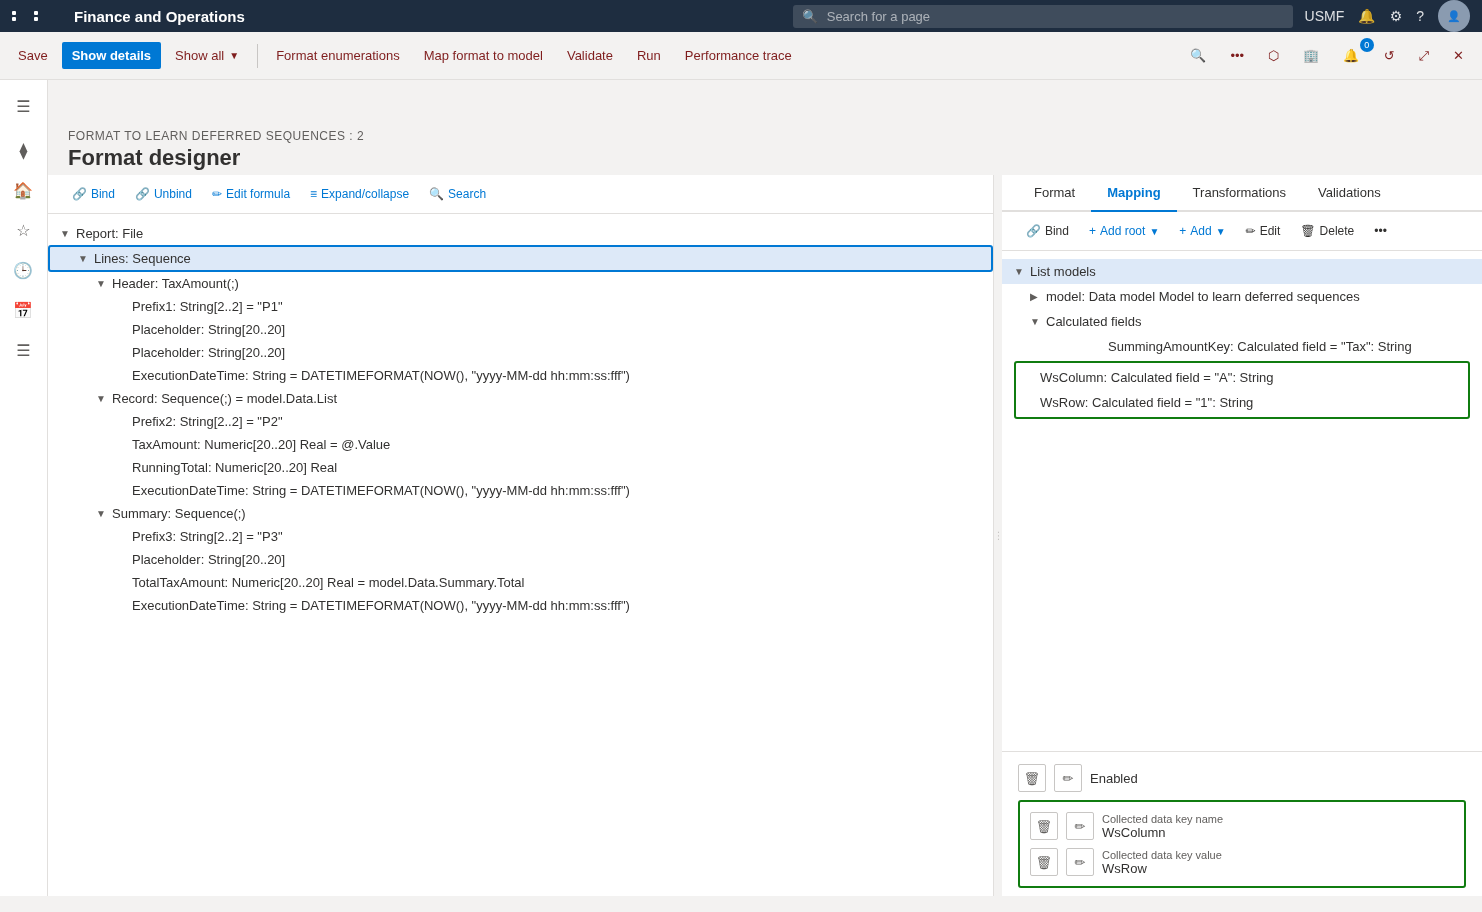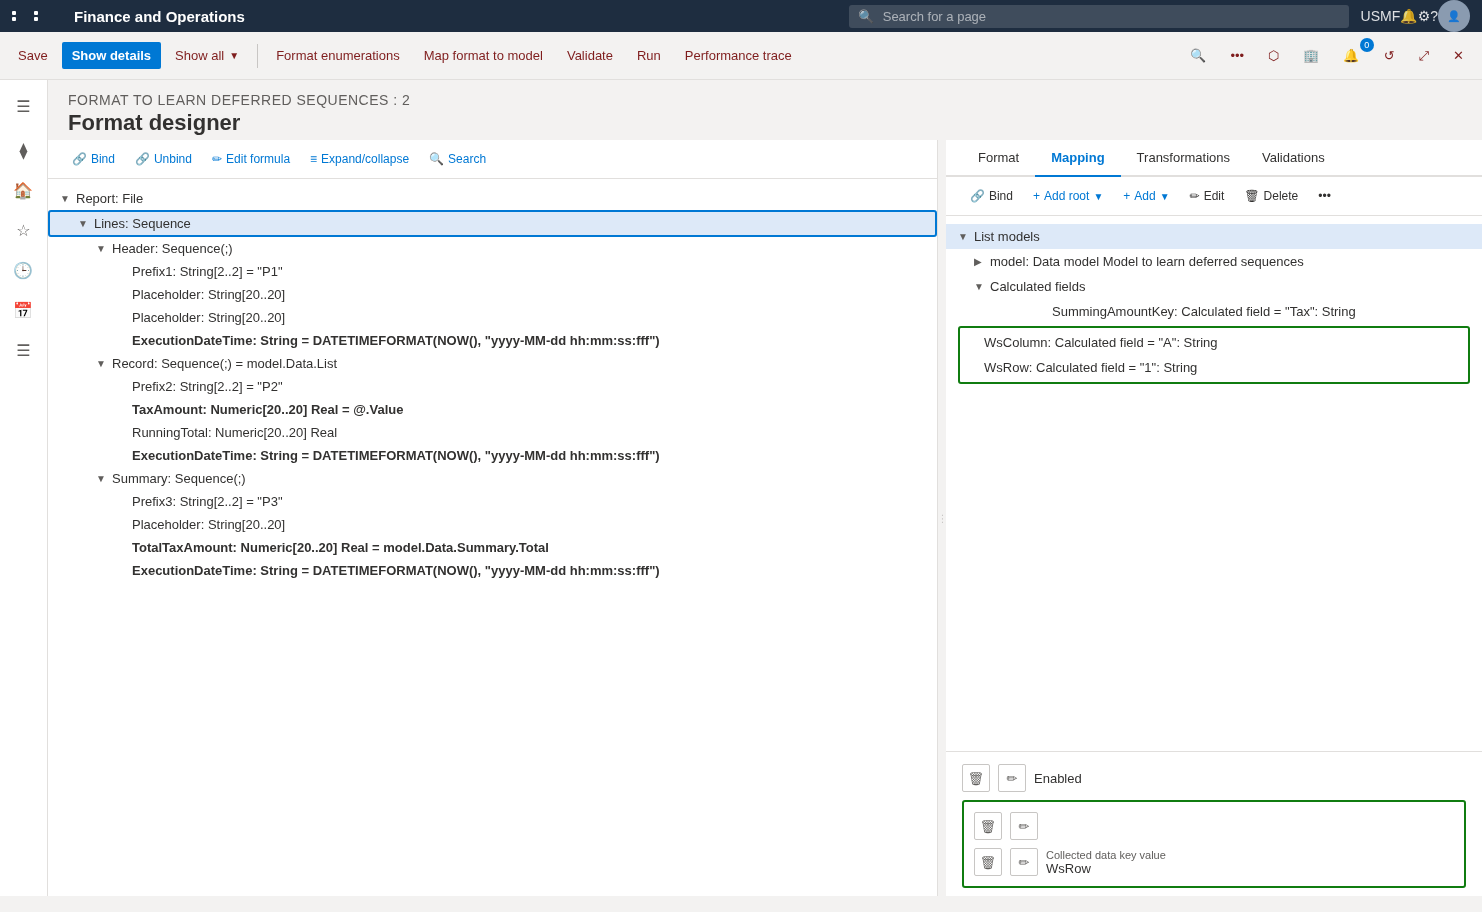--- a/index.html
+++ b/index.html
@@ -23,21 +23,21 @@
       max-width: 500px;
       display: flex;
       align-items: center;
       background: rgba(255,255,255,0.15);
       border-radius: 3px;
       padding: 4px 10px;
       gap: 8px;
       color: rgba(255,255,255,0.8);
       font-size: 13px;
     }
-    .top-bar-icons { display: flex; align-items: center; margin-left: auto; color: rgba(255,255,255,0.85); font-size: 14px; }
+    .top-bar-icons { display: flex; align-items: center; gap: 14px; margin-left: auto; color: rgba(255,255,255,0.85); font-size: 14px; }
     .avatar-circle { width: 32px; height: 32px; border-radius: 50%; background: #8a9bb0; display: flex; align-items: center; justify-content: center; font-size: 11px; color: white; }
     .notif-badge { position: relative; }
     .badge { position: absolute; top: -4px; right: -4px; background: #0078d4; color: white; border-radius: 50%; font-size: 9px; width: 14px; height: 14px; display: flex; align-items: center; justify-content: center; }
 
     
     .command-bar {
       background: #f3f2f1;
       border-bottom: 1px solid #e1dfdd;
       height: 48px;
       display: flex;
@@ -81,21 +81,21 @@
       font-size: 16px;
       color: #605e5c;
       cursor: pointer;
     }
 
     
     .main-content { flex: 1; display: flex; flex-direction: column; overflow: hidden; }
 
     
     .breadcrumb-area { padding: 12px 20px 4px 20px; }
-    .breadcrumb { font-size: 14px; color: #605e5c; text-transform: uppercase; letter-spacing: 0.5px; }
+    .breadcrumb { font-size: 12px; color: #605e5c; text-transform: uppercase; letter-spacing: 0.5px; margin-top: 37px; }
     .page-title { font-size: 22px; font-weight: 600; color: #323130; margin-top: 2px; }
 
     
     .designer-area { display: flex; flex: 1; overflow: hidden; }
 
     
     .left-panel { flex: 1; display: flex; flex-direction: column; border-right: 1px solid #e1dfdd; }
     .toolbar-secondary {
       display: flex;
       align-items: center;
@@ -116,29 +116,29 @@
     }
 
     
     .tree-area { flex: 1; overflow-y: auto; padding: 8px 0; background: white; }
     .tree-item { display: flex; align-items: center; padding: 4px 12px; cursor: pointer; font-size: 13px; }
     .tree-item.highlighted { background: #dde9f8; border: 2px solid #0078d4; }
     .tree-item .toggle { width: 16px; font-size: 10px; color: #605e5c; }
     .tree-indent-1 { padding-left: 28px; }
     .tree-indent-2 { padding-left: 48px; }
     .tree-indent-3 { padding-left: 68px; }
-    .tree-bold { font-weight: 700; }
+    .tree-bold { font-weight: 400; }
     .tree-label { flex: 1; }
 
     
     .drag-handle { width: 8px; background: #f3f2f1; cursor: col-resize; display: flex; align-items: center; justify-content: center; }
     .drag-dots { color: #c8c6c4; font-size: 10px; letter-spacing: -1px; }
 
     
-    .right-panel { width: 536px; display: flex; flex-direction: column; background: white; }
+    .right-panel { width: 480px; display: flex; flex-direction: column; background: white; }
     .right-tabs { display: flex; border-bottom: 2px solid #e1dfdd; padding: 0 16px; }
     .tab {
       padding: 10px 16px;
       font-size: 13px;
       cursor: pointer;
       border-bottom: 2px solid transparent;
       margin-bottom: -2px;
       color: #323130;
     }
     .tab.active { border-bottom-color: #0078d4; color: #0078d4; font-weight: 600; }
@@ -320,21 +320,21 @@
             <span class="tree-label">Report: File</span>
           </div>
 
           <div class="tree-item tree-indent-1 highlighted" style="border: 2px solid #0078d4; border-radius:3px;">
             <span class="toggle">▼</span>
             <span class="tree-label">Lines: Sequence</span>
           </div>
 
           <div class="tree-item tree-indent-2">
             <span class="toggle">▼</span>
-            <span class="tree-label">Header: Sequence(;)</span>
+            <span class="tree-label">Header: TaxAmount(;)</span>
           </div>
 
           <div class="tree-item tree-indent-3">
             <span class="toggle"></span>
             <span class="tree-label">Prefix1: String[2..2] = "P1"</span>
           </div>
           <div class="tree-item tree-indent-3">
             <span class="toggle"></span>
             <span class="tree-label">Placeholder: String[20..20]</span>
           </div>
@@ -467,20 +467,24 @@
           <div class="enabled-row">
             <button class="prop-btn">🗑</button>
             <button class="prop-btn">✏</button>
             <span class="enabled-text">Enabled</span>
           </div>
 
           <div class="prop-section">
             <div class="prop-row">
               <button class="prop-btn">🗑</button>
               <button class="prop-btn">✏</button>
+              <div class="prop-content">
+                <div class="prop-label">Collected data key name</div>
+                <div class="prop-value">WsColumn</div>
+              </div>
             </div>
             <div class="prop-row">
               <button class="prop-btn">🗑</button>
               <button class="prop-btn">✏</button>
               <div class="prop-content">
                 <div class="prop-label">Collected data key value</div>
                 <div class="prop-value">WsRow</div>
               </div>
             </div>
           </div>

